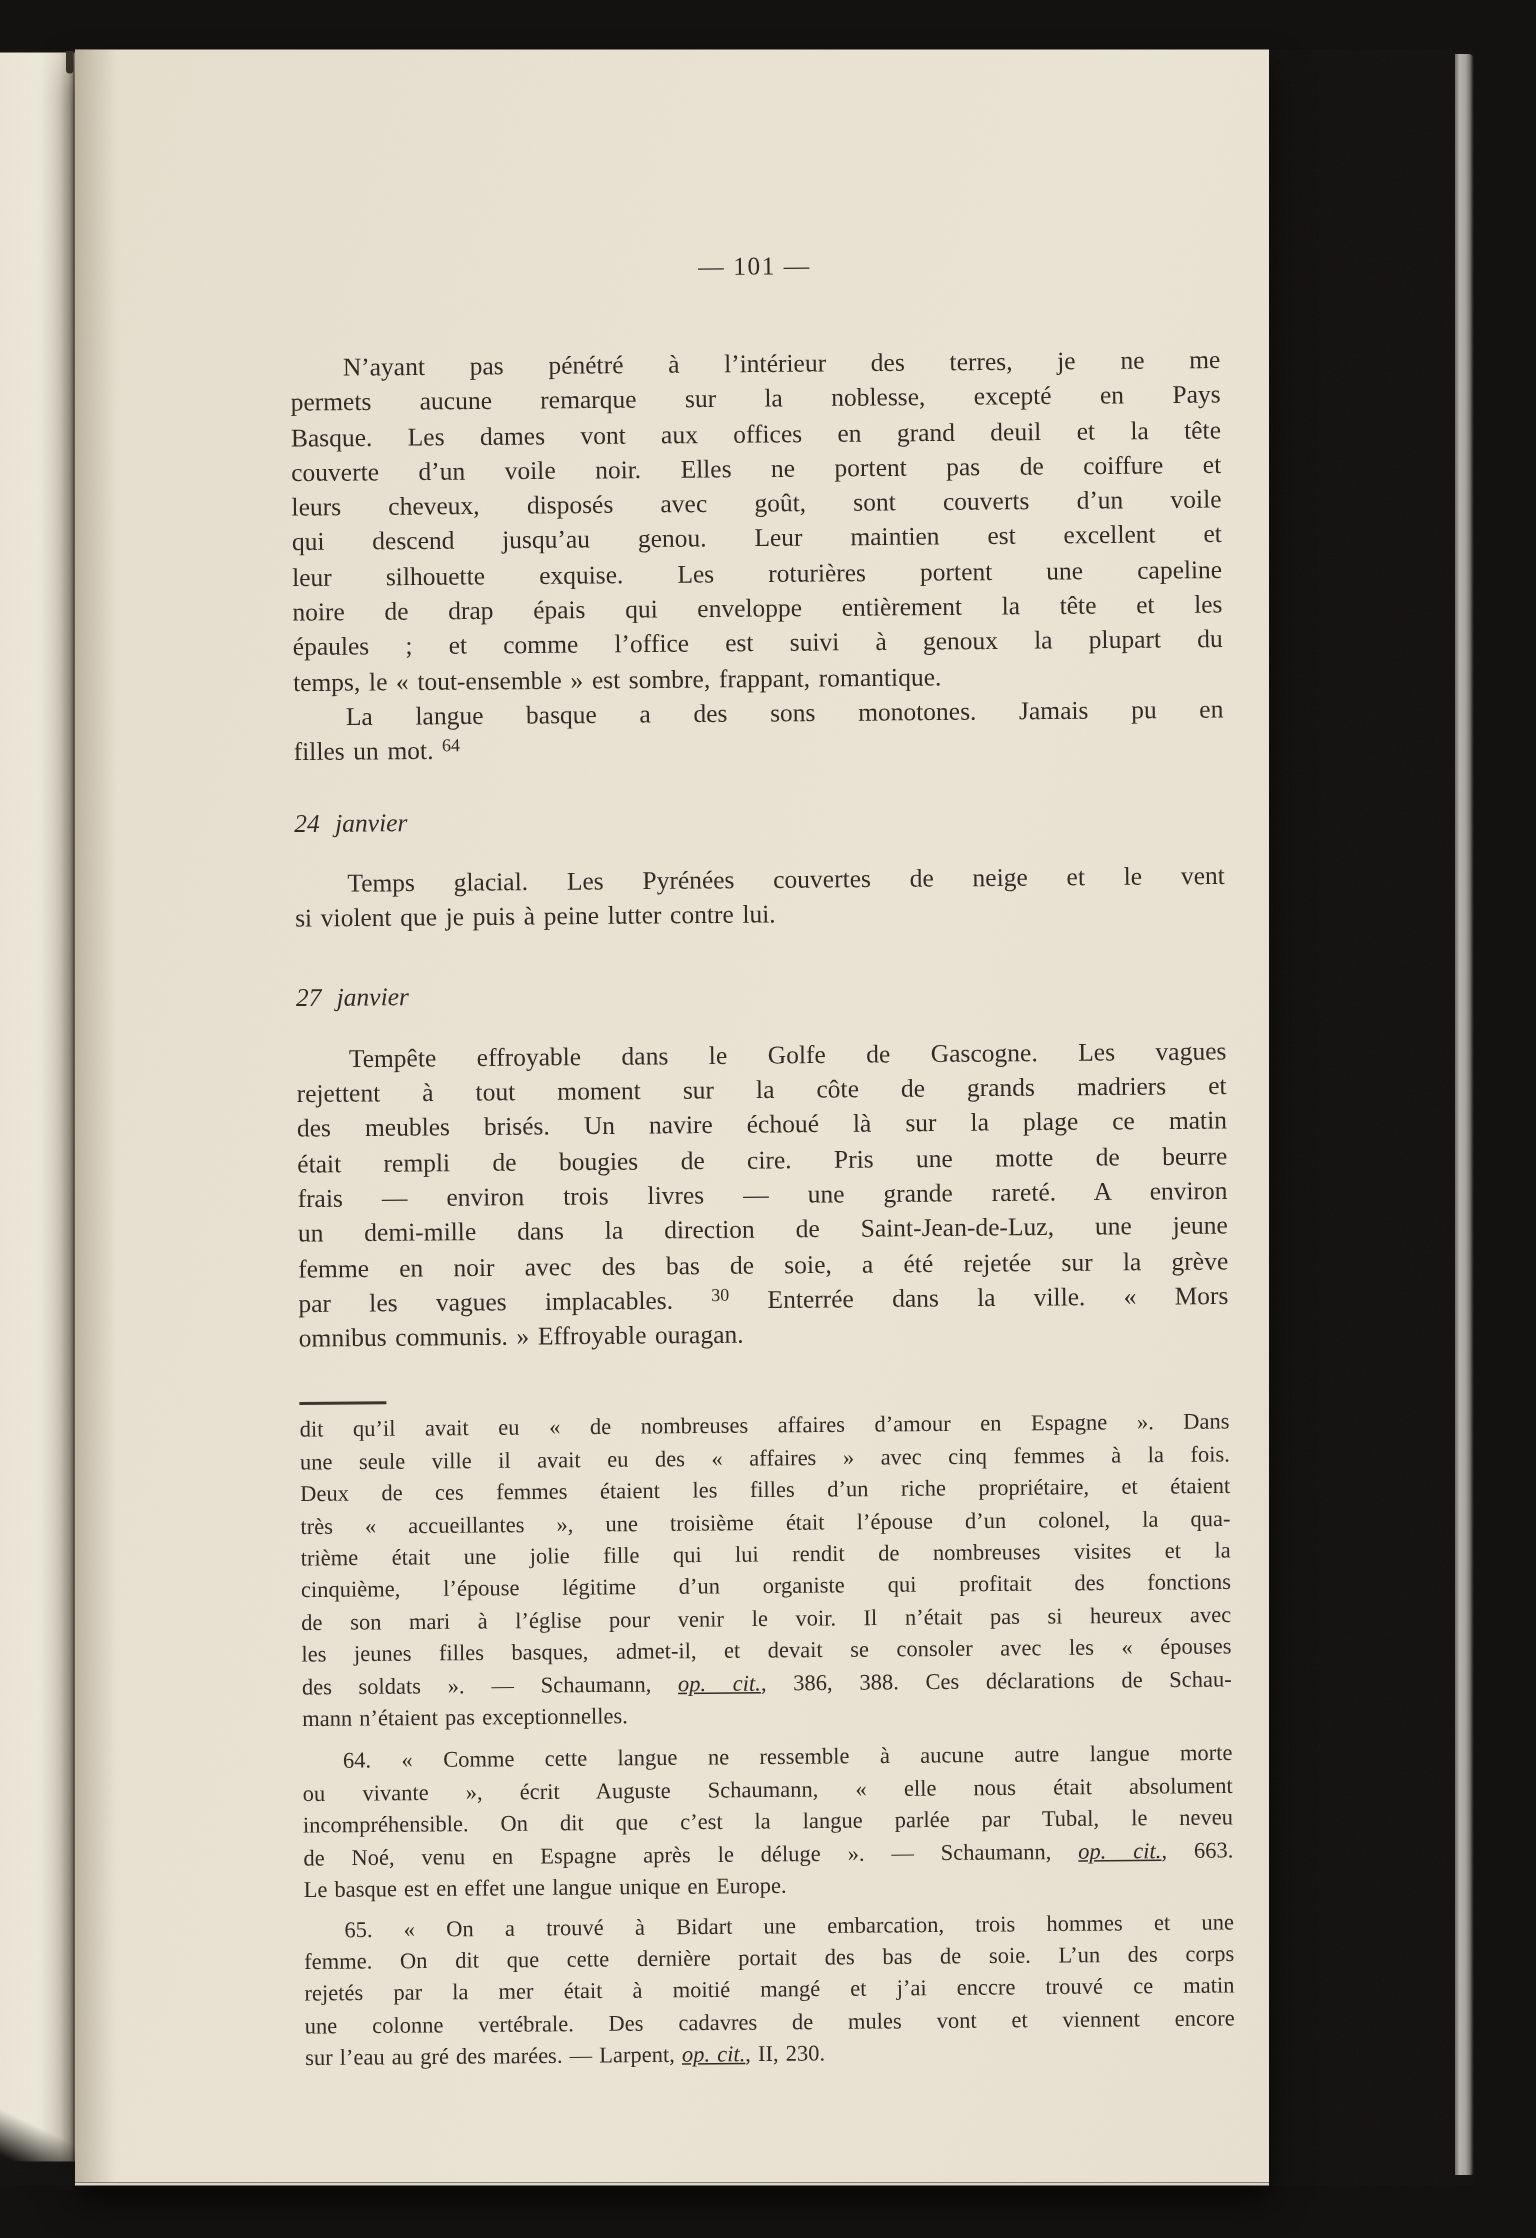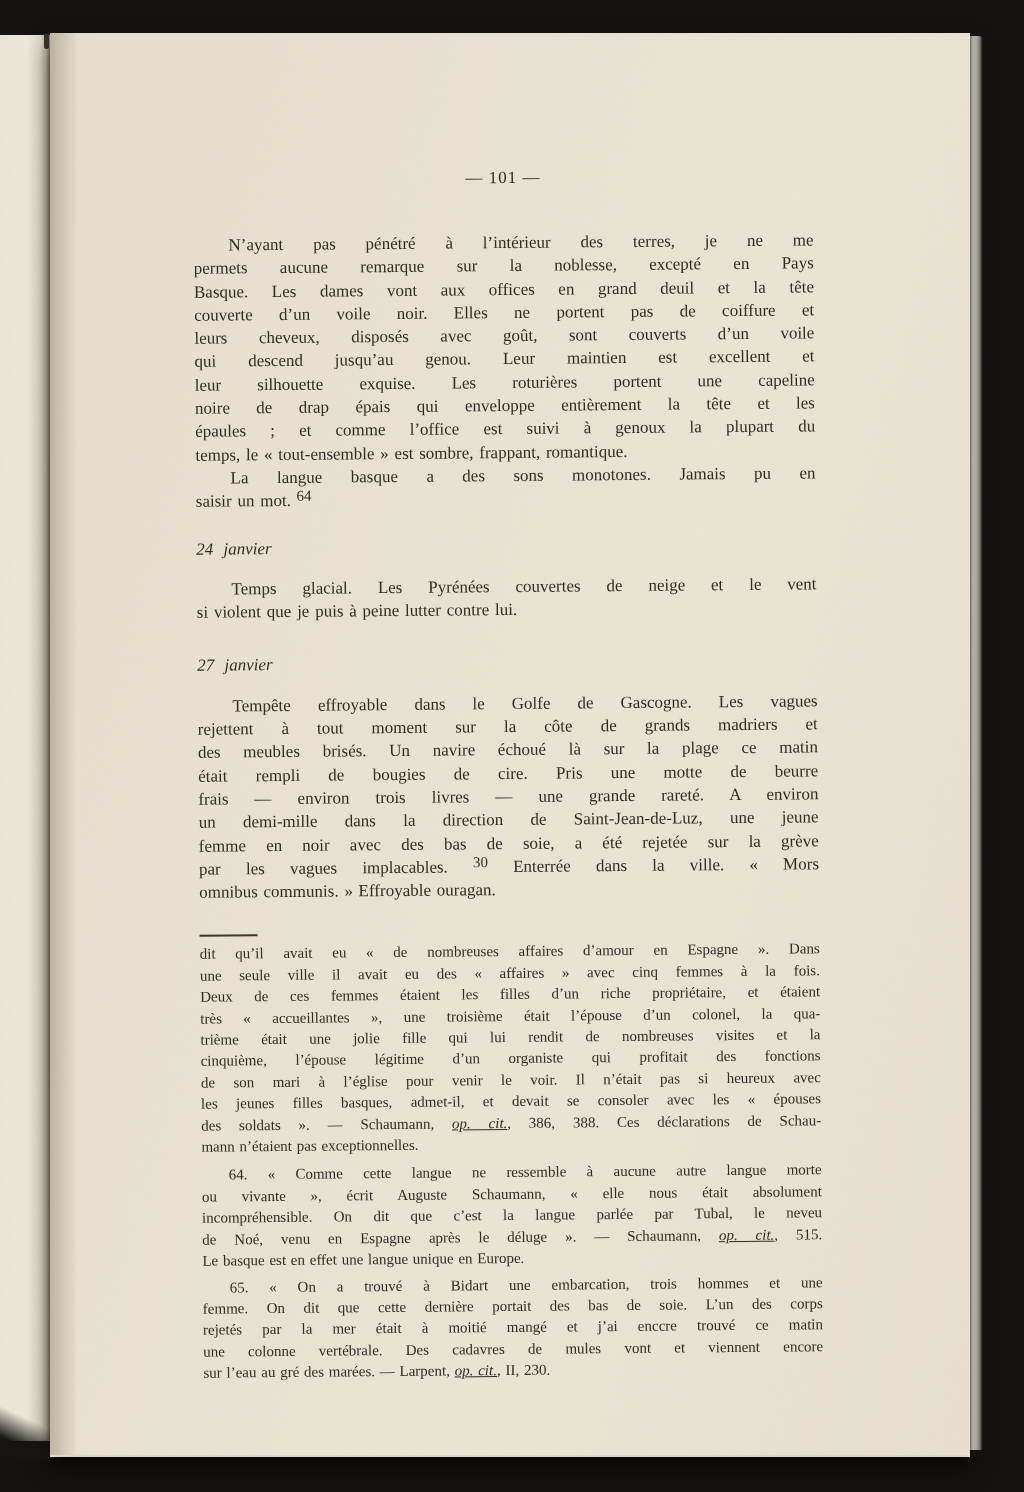--- a/index.html
+++ b/index.html
@@ -19,21 +19,21 @@
   .facing-edge-fade{
     position:absolute;left:0;top:1400px;width:50px;height:60px;
     background:linear-gradient(205deg, rgba(20,18,16,0) 35%, #141210 72%);
   }
   .gutter-notch{
     position:absolute;left:44px;top:34px;width:5px;height:15px;
     background:#3a342b;border-radius:0 0 3px 3px;
   }
   
   .page{
-    position:absolute;left:50px;top:33px;width:920px;height:1422px;
+    position:absolute;left:50px;top:33px;width:796px;height:1422px;
     background:linear-gradient(105deg,#e5decd 0%,#e8e1d2 25%,#eae4d5 60%,#e7e0d1 100%);
     box-shadow:0 2px 0 #ded8c9, 0 12px 22px rgba(0,0,0,.65);
   }
   .page::before{ 
     content:"";position:absolute;left:0;top:0;bottom:0;width:28px;
     background:linear-gradient(to right,rgba(92,76,50,.30),rgba(92,76,50,0));
   }
   
   .edge-right{
     position:absolute;left:970px;top:36px;width:13px;height:1414px;
@@ -61,21 +61,21 @@
     white-space:normal;
   }
   .ln.last{text-align-last:left;}
   .ln.ind{text-indent:35px;}
   .hd{
     font-style:italic;font-size:17px;line-height:23.3px;
     margin-top:24px;margin-bottom:17px;word-spacing:6px;
   }
   .hd.h2m{margin-top:30px;}
   .fnref{
-    font-size:15px;vertical-align:5px;line-height:0;
+    font-size:12px;vertical-align:5px;line-height:0;
   }
   .rule{
     margin-top:31px;width:58px;height:2px;background:#3a342c;
   }
   .fn{margin:0;}
   .fn-first{margin-top:7px;}
   .fn64m{margin-top:7px;}
   .fn65m{margin-top:5px;}
   .fln{
     font-size:15px;line-height:21.4px;
@@ -106,21 +106,21 @@
       <div class="ln">leurs cheveux, disposés avec goût, sont couverts d’un voile</div>
       <div class="ln">qui descend jusqu’au genou. Leur maintien est excellent et</div>
       <div class="ln">leur silhouette exquise. Les roturières portent une capeline</div>
       <div class="ln">noire de drap épais qui enveloppe entièrement la tête et les</div>
       <div class="ln">épaules ; et comme l’office est suivi à genoux la plupart du</div>
       <div class="ln last">temps, le « tout-ensemble » est sombre, frappant, romantique.</div>
     </div>
 
     <div class="para">
       <div class="ln ind">La langue basque a des sons monotones. Jamais pu en</div>
-      <div class="ln last"><span>saisir un mot. </span><sup class="fnref">64</sup></div>
+      <div class="ln last"><span>filles un mot. </span><sup class="fnref">64</sup></div>
     </div>
 
     <div class="hd">24 janvier</div>
 
     <div class="para">
       <div class="ln ind">Temps glacial. Les Pyrénées couvertes de neige et le vent</div>
       <div class="ln last">si violent que je puis à peine lutter contre lui.</div>
     </div>
 
     <div class="hd h2m">27 janvier</div>
@@ -149,21 +149,21 @@
       <div class="fln">de son mari à l’église pour venir le voir. Il n’était pas si heureux avec</div>
       <div class="fln">les jeunes filles basques, admet-il, et devait se consoler avec les « épouses</div>
       <div class="fln"><span>des soldats ». — Schaumann, </span><span class="it">op. cit.</span><span>, 386, 388. Ces déclarations de Schau-</span></div>
       <div class="fln last">mann n’étaient pas exceptionnelles.</div>
     </div>
 
     <div class="fn fn64m">
       <div class="fln ind-f">64. « Comme cette langue ne ressemble à aucune autre langue morte</div>
       <div class="fln">ou vivante », écrit Auguste Schaumann, « elle nous était absolument</div>
       <div class="fln">incompréhensible. On dit que c’est la langue parlée par Tubal, le neveu</div>
-      <div class="fln"><span>de Noé, venu en Espagne après le déluge ». — Schaumann, </span><span class="it">op. cit.</span><span>, 515.</span></div>
+      <div class="fln"><span>de Noé, venu en Espagne après le déluge ». — Schaumann, </span><span class="it">op. cit.</span><span>, 663.</span></div>
       <div class="fln last">Le basque est en effet une langue unique en Europe.</div>
     </div>
 
     <div class="fn fn65m">
       <div class="fln ind-f">65. « On a trouvé à Bidart une embarcation, trois hommes et une</div>
       <div class="fln">femme. On dit que cette dernière portait des bas de soie. L’un des corps</div>
       <div class="fln">rejetés par la mer était à moitié mangé et j’ai enccre trouvé ce matin</div>
       <div class="fln">une colonne vertébrale. Des cadavres de mules vont et viennent encore</div>
       <div class="fln last"><span>sur l’eau au gré des marées. — Larpent, </span><span class="it">op. cit.</span><span>, II, 230.</span></div>
     </div>

